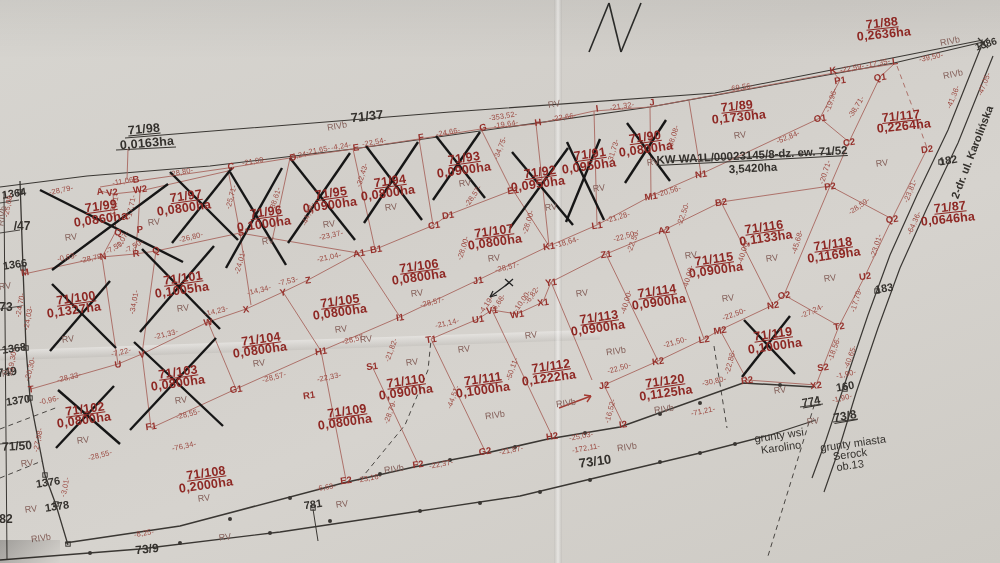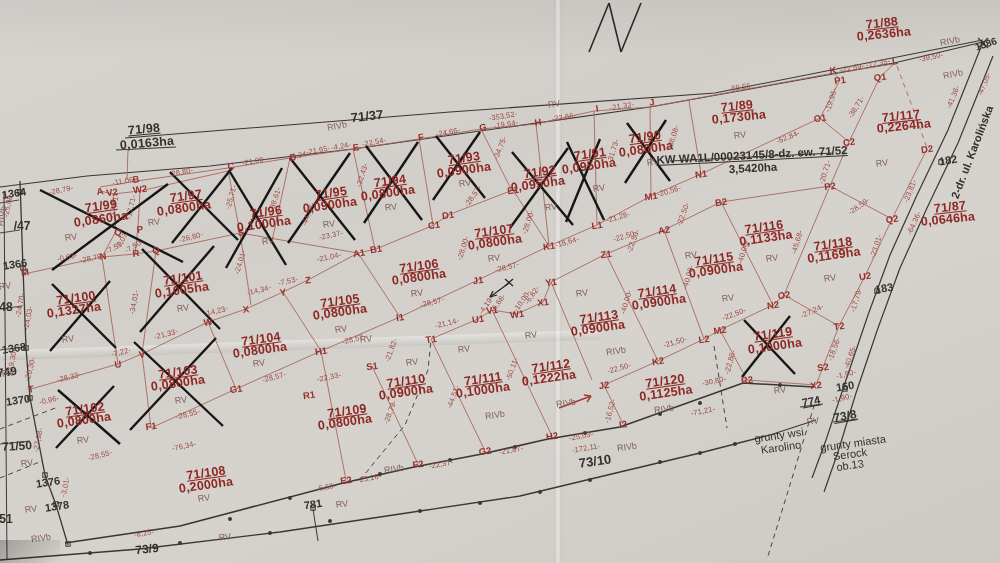--- a/index.html
+++ b/index.html
@@ -260,28 +260,28 @@
       <div class="lbl p-id" style="left: 665px; top: 381px; transform: translate(-50%, -50%) rotate(-8deg);">71/120</div>
       <div class="lbl p-area" style="left: 666px; top: 393px; transform: translate(-50%, -50%) rotate(-8deg);">0,1125ha</div>
       <div class="lbl p-id" style="left: 773px; top: 334px; transform: translate(-50%, -50%) rotate(-8deg);">71/119</div>
       <div class="lbl p-area" style="left: 775px; top: 346px; transform: translate(-50%, -50%) rotate(-8deg);">0,1000ha</div>
       <div class="lbl p-id p-black" style="left: 144px; top: 129px; transform: translate(-50%, -50%) rotate(-5deg);">71/98</div>
       <div class="lbl p-area p-black" style="left: 147px; top: 143px; transform: translate(-50%, -50%) rotate(-5deg);">0,0163ha</div>
       <div class="lbl blk" style="left: 367px; top: 116px; transform: translate(-50%, -50%) rotate(-6deg); font-size: 13px; font-weight: bold; text-decoration: none;">71/37</div>
       <div class="lbl blk" style="left: 14px; top: 193px; transform: translate(-50%, -50%) rotate(-8deg); font-size: 11px; font-weight: bold; text-decoration: none;">1364</div>
       <div class="lbl blk" style="left: 22px; top: 226px; transform: translate(-50%, -50%) rotate(0deg); font-size: 12px; font-weight: bold; text-decoration: none;">/47</div>
       <div class="lbl blk" style="left: 15px; top: 264px; transform: translate(-50%, -50%) rotate(-8deg); font-size: 11px; font-weight: bold; text-decoration: none;">1366</div>
-      <div class="lbl blk" style="left: 6px; top: 307px; transform: translate(-50%, -50%) rotate(0deg); font-size: 12px; font-weight: bold; text-decoration: none;">48</div>
+      <div class="lbl blk" style="left: 6px; top: 307px; transform: translate(-50%, -50%) rotate(0deg); font-size: 12px; font-weight: bold; text-decoration: none;">73</div>
       <div class="lbl blk" style="left: 14px; top: 348px; transform: translate(-50%, -50%) rotate(-8deg); font-size: 11px; font-weight: bold; text-decoration: none;">1368</div>
       <div class="lbl blk" style="left: 7px; top: 372px; transform: translate(-50%, -50%) rotate(-8deg); font-size: 12px; font-weight: bold; text-decoration: none;">749</div>
       <div class="lbl blk" style="left: 18px; top: 400px; transform: translate(-50%, -50%) rotate(-8deg); font-size: 11px; font-weight: bold; text-decoration: none;">1370</div>
       <div class="lbl blk" style="left: 17px; top: 446px; transform: translate(-50%, -50%) rotate(-3deg); font-size: 12px; font-weight: bold; text-decoration: none;">71/50</div>
       <div class="lbl blk" style="left: 48px; top: 482px; transform: translate(-50%, -50%) rotate(-8deg); font-size: 11px; font-weight: bold; text-decoration: none;">1376</div>
       <div class="lbl blk" style="left: 57px; top: 506px; transform: translate(-50%, -50%) rotate(-8deg); font-size: 11px; font-weight: bold; text-decoration: none;">1378</div>
-      <div class="lbl blk" style="left: 6px; top: 519px; transform: translate(-50%, -50%) rotate(0deg); font-size: 12px; font-weight: bold; text-decoration: none;">51</div>
+      <div class="lbl blk" style="left: 6px; top: 519px; transform: translate(-50%, -50%) rotate(0deg); font-size: 12px; font-weight: bold; text-decoration: none;">82</div>
       <div class="lbl blk" style="left: 313px; top: 504px; transform: translate(-50%, -50%) rotate(-8deg); font-size: 11px; font-weight: bold; text-decoration: none;">781</div>
       <div class="lbl blk" style="left: 147px; top: 549px; transform: translate(-50%, -50%) rotate(-6deg); font-size: 12px; font-weight: bold; text-decoration: none;">73/9</div>
       <div class="lbl blk" style="left: 595px; top: 461px; transform: translate(-50%, -50%) rotate(-8deg); font-size: 13px; font-weight: bold; text-decoration: none;">73/10</div>
       <div class="lbl blk" style="left: 986px; top: 44px; transform: translate(-50%, -50%) rotate(-18deg); font-size: 10px; font-weight: bold; text-decoration: none;">1386</div>
       <div class="lbl blk" style="left: 948px; top: 160px; transform: translate(-50%, -50%) rotate(-10deg); font-size: 11px; font-weight: bold; text-decoration: none;">182</div>
       <div class="lbl blk" style="left: 884px; top: 288px; transform: translate(-50%, -50%) rotate(-10deg); font-size: 11px; font-weight: bold; text-decoration: none;">183</div>
       <div class="lbl blk" style="left: 845px; top: 386px; transform: translate(-50%, -50%) rotate(-10deg); font-size: 11px; font-weight: bold; text-decoration: none;">160</div>
       <div class="lbl blk" style="left: 811px; top: 401px; transform: translate(-50%, -50%) rotate(-10deg); font-size: 11px; font-weight: bold; text-decoration: underline;">774</div>
       <div class="lbl blk" style="left: 845px; top: 416px; transform: translate(-50%, -50%) rotate(-10deg); font-size: 12px; font-weight: bold; text-decoration: underline;">73/8</div>
       <div class="lbl blk" style="left: 779px; top: 435px; transform: translate(-50%, -50%) rotate(-8deg); font-size: 11px; font-weight: normal; text-decoration: none;">grunty wsi</div>

